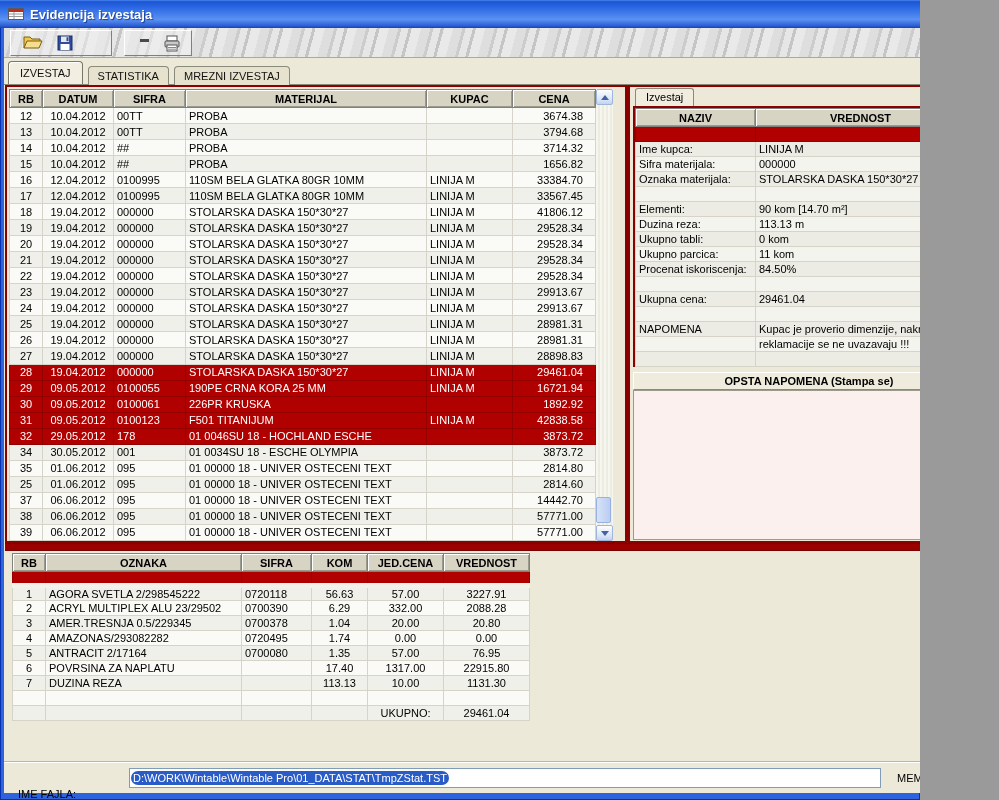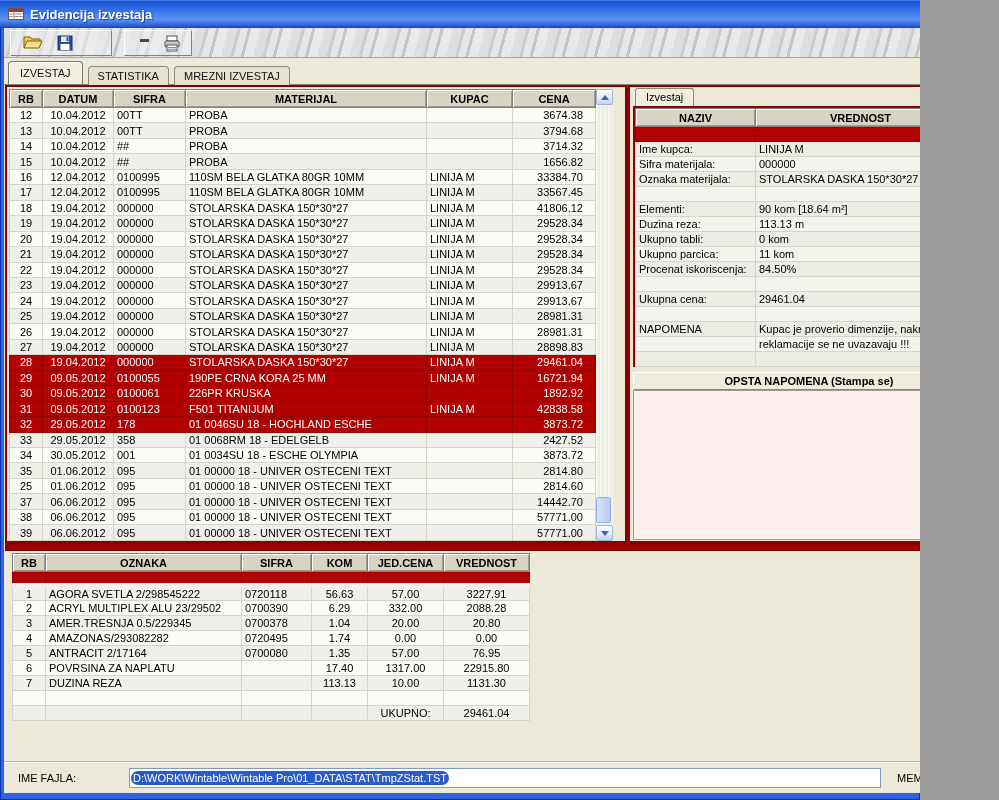--- a/index.html
+++ b/index.html
@@ -97,21 +97,21 @@
   
   .bottom-area { position:absolute; left:12px; top:553px; }
   .bottom-table { width:517px; border:1px solid #9B9B8B; background:#fff; }
   .bottom-table tbody tr:nth-of-type(odd)  td { background:#FAFAF6; }
   .bottom-table tbody tr:nth-of-type(even) td { background:#F0F0EA; }
   .bottom-table tbody tr.selected td { background:#B10000 !important; border-color:#930000; border-bottom:5px solid #F2F1EA; height:14px; }
 
   
   .statusbar { position:absolute; left:4px; top:761px; width:991px; height:32px; background:#ECE9D8;
     border-top:1px solid #B9B6A6; box-shadow:inset 0 1px 0 #FFFFFF; }
-  .file-label { position:absolute; left:14px; top:10px;text-align:center; }
+  .file-label { position:absolute; left:14px; top:26px;text-align:center; }
   .file-input { position:absolute; left:125px; top:6px; width:752px; height:20px; background:#fff;
     border:1px solid #7F9DB9; display:flex; align-items:center; padding-left:1px; overflow:hidden; }
   .file-sel { background:#2A5CC8; color:#fff; padding:1px 2px; white-space:nowrap;border-radius:7px; }
   .mem-label { position:absolute; left:893px; top:10px; }
   .mem-box { position:absolute; left:951px; top:5px; width:42px; height:19px; background:#FFFFFF;
     border:1px solid; border-color:#808080 #FFF #FFF #808080; padding:2px 3px; }
 </style>
 </head>
 <body>
 
@@ -387,28 +387,20 @@
 
               <tr class="selected">
                 <td class="c-center">32</td>
                 <td class="c-center">29.05.2012</td>
                 <td class="c-left">178</td>
                 <td class="c-left">01 0046SU 18 - HOCHLAND ESCHE</td>
                 <td class="c-left"></td>
                 <td class="c-right">3873.72</td>
               </tr>
 
-              <tr>
-                <td class="c-center">33</td>
-                <td class="c-center">29.05.2012</td>
-                <td class="c-left">358</td>
-                <td class="c-left">01 0068RM 18 - EDELGELB</td>
-                <td class="c-left"></td>
-                <td class="c-right">2427.52</td>
-              </tr>
 
               <tr>
                 <td class="c-center">34</td>
                 <td class="c-center">30.05.2012</td>
                 <td class="c-left">001</td>
                 <td class="c-left">01 0034SU 18 - ESCHE OLYMPIA</td>
                 <td class="c-left"></td>
                 <td class="c-right">3873.72</td>
               </tr>
 
@@ -511,21 +503,21 @@
                 <td class="c-left">STOLARSKA DASKA 150*30*27</td>
               </tr>
 
               <tr>
                 <td class="c-left"></td>
                 <td class="c-left"></td>
               </tr>
 
               <tr>
                 <td class="c-left">Elementi:</td>
-                <td class="c-left">90 kom [18.64 m²]</td>
+                <td class="c-left">90 kom [14.70 m²]</td>
               </tr>
 
               <tr>
                 <td class="c-left">Duzina reza:</td>
                 <td class="c-left">113.13 m</td>
               </tr>
 
               <tr>
                 <td class="c-left">Ukupno tabli:</td>
                 <td class="c-left">0 kom</td>

